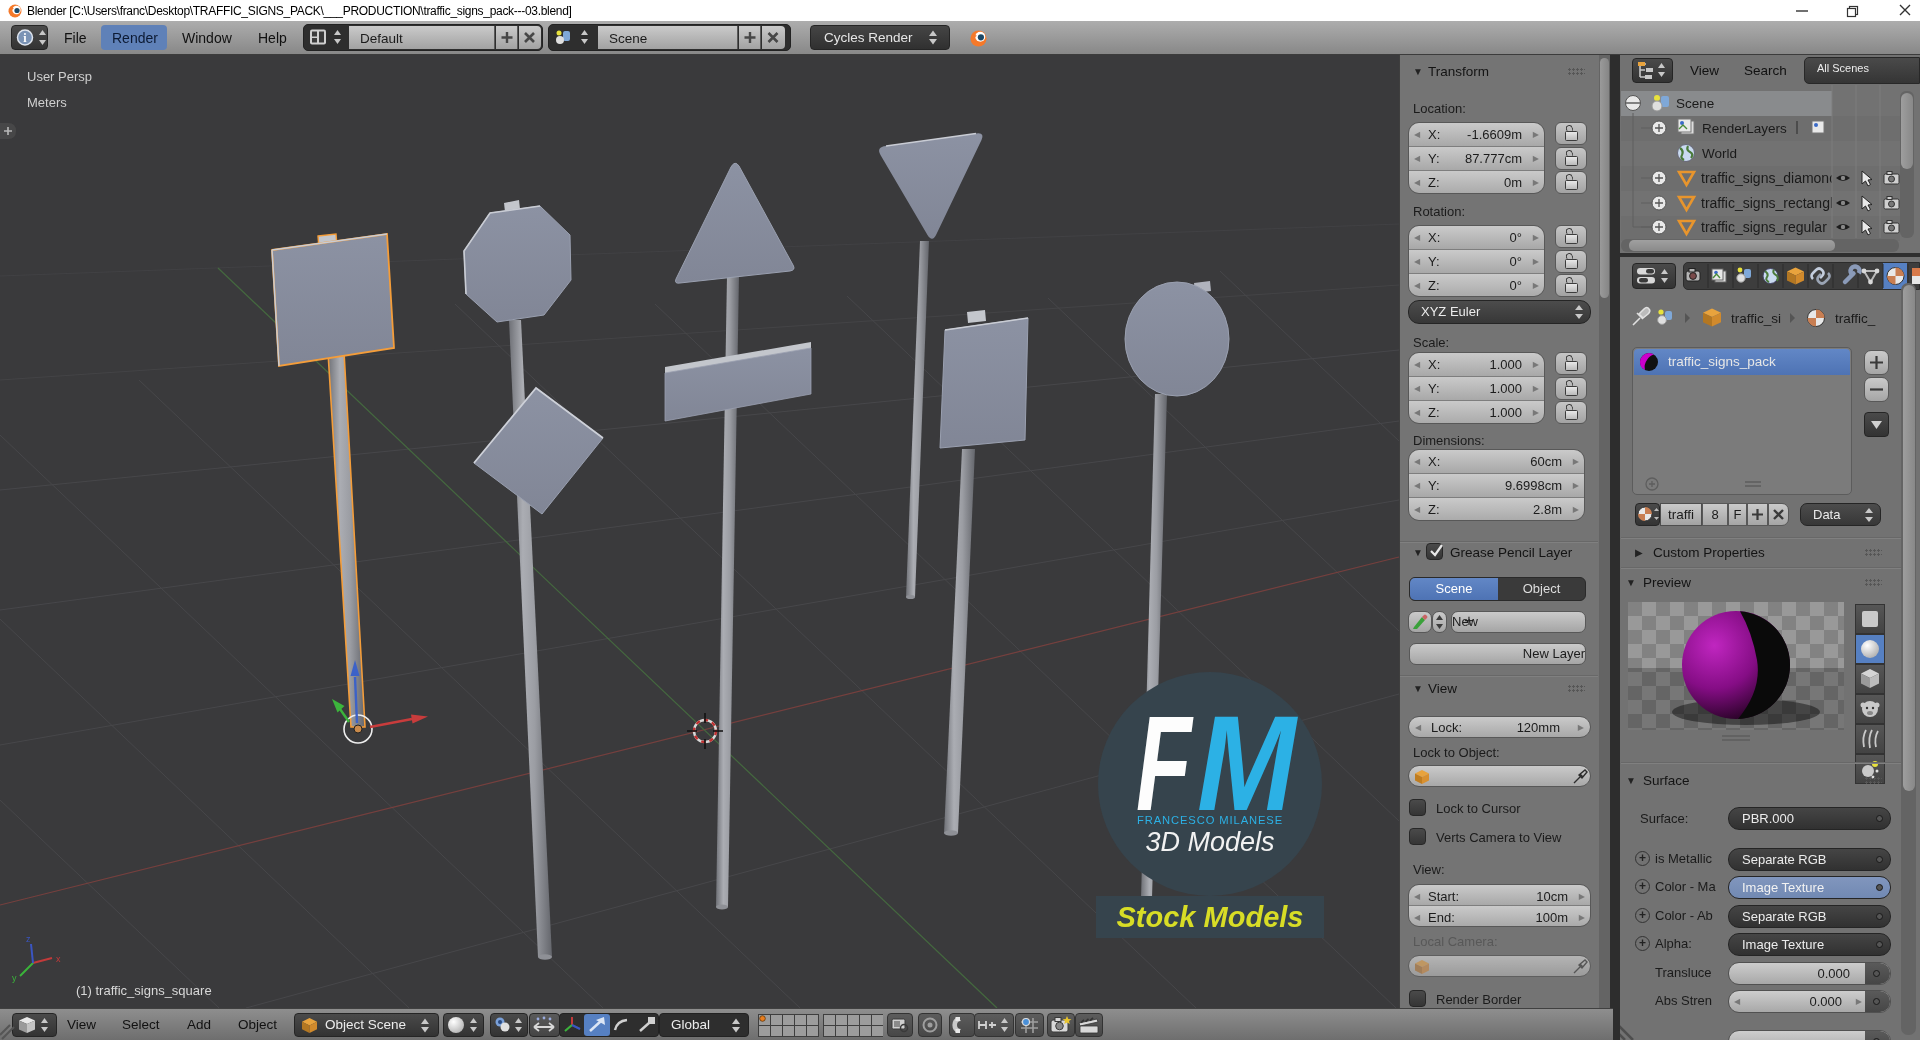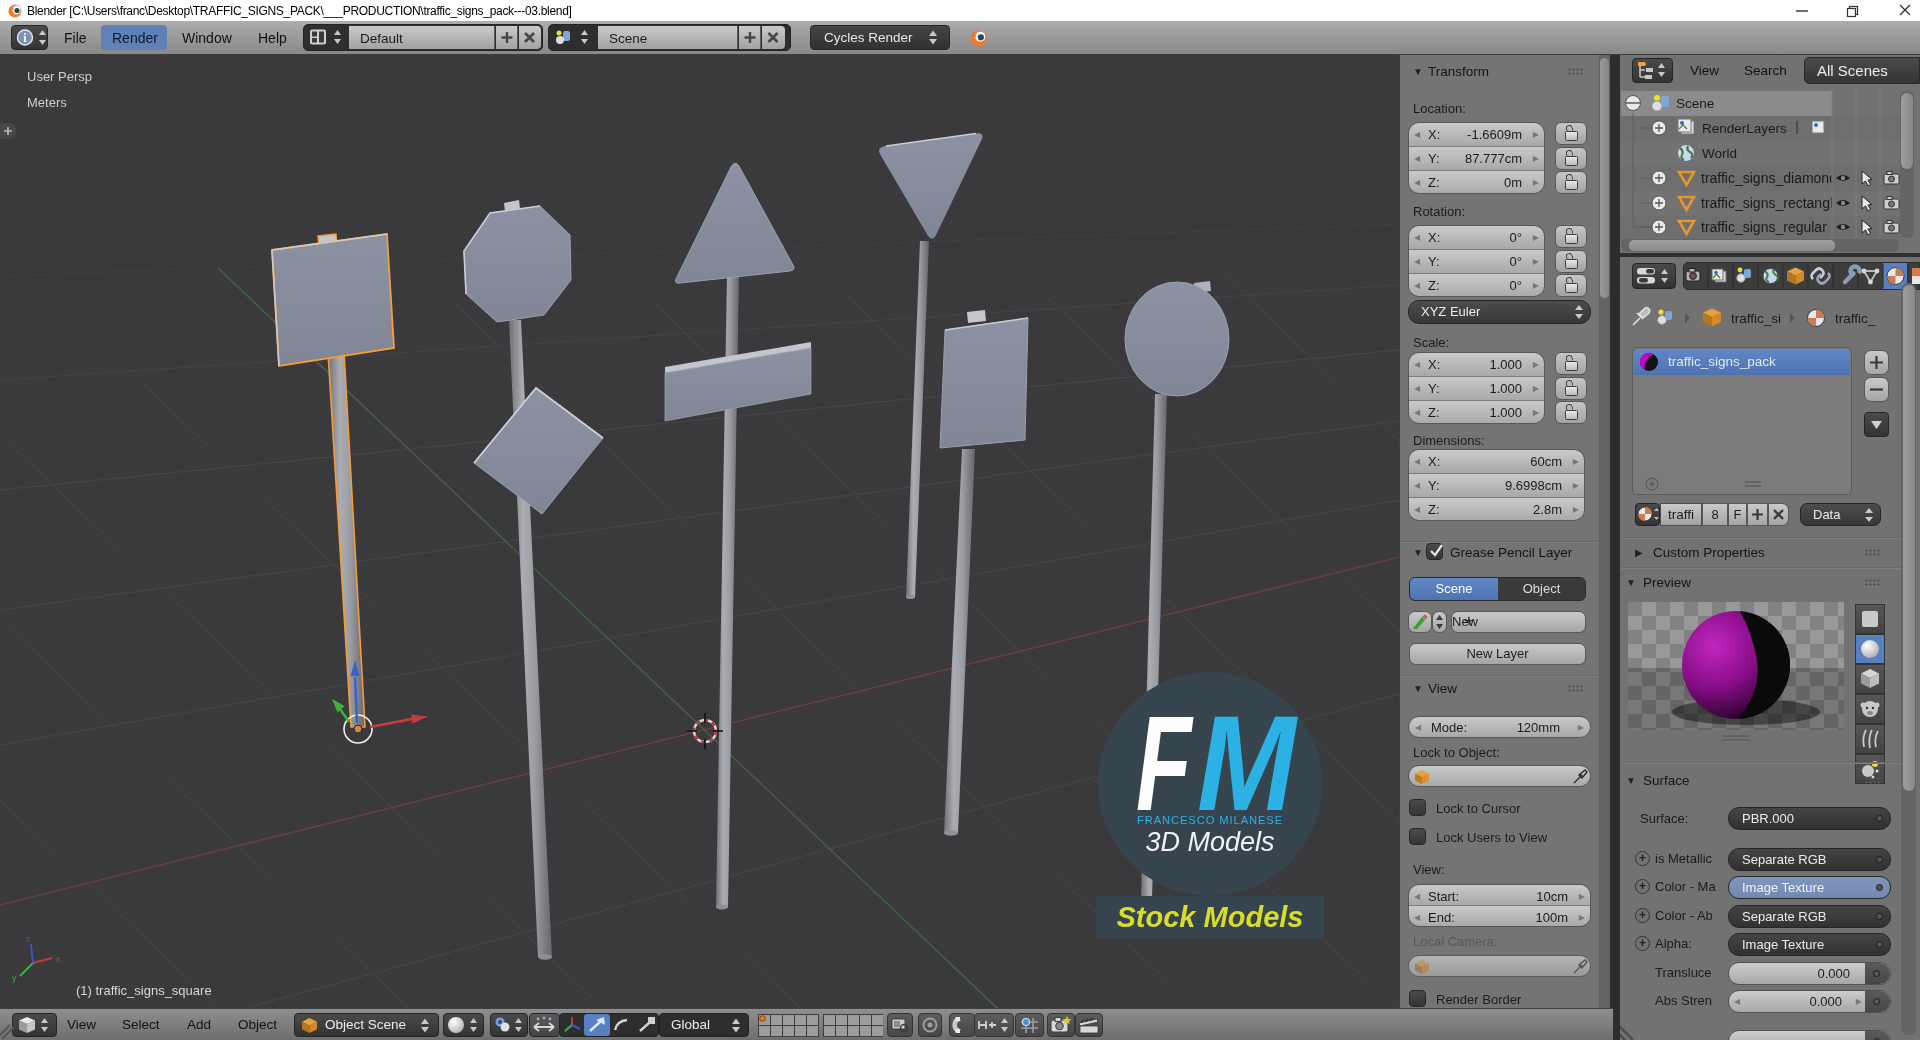--- a/index.html
+++ b/index.html
@@ -363,49 +363,49 @@
         <svg width="13" height="20" viewBox="0 0 13 20">
           <path d="M3 8 L6.5 3 L10 8 Z" fill="#3c3c3c"></path>
           <path d="M3 12 L6.5 17 L10 12 Z" fill="#3c3c3c"></path>
         </svg>
       </div>
     <div class="btn" style="left:51px;top:556px;width:135px;height:22px">
         <span class="bplus">+</span>
         <span style="position:absolute;left:0;right:0;text-align:left">New</span>
       </div>
     <div class="btn" style="left:9px;top:588px;width:177px;height:22px">
-        <span style="position:absolute;left:0;right:0;text-align:center">New Layer</span>
+        <span style="position:absolute;left:0;right:0;text-align:right">New Layer</span>
       </div>
     <div class="psep" style="top:620px"></div>
     <div class="phead" style="top:626px">
         <span class="tri">▼</span>
         <span class="phtxt" style="left:28px">View</span>
         <span class="grip"></span>
       </div>
     <div class="pill" style="left:8px;top:661px;width:183px;height:22px">
         <i class="la">◀</i>
-        <span style="position:absolute;left:22px">Mode:</span>
+        <span style="position:absolute;left:22px">Lock:</span>
         <span style="position:absolute;right:30px">120mm</span>
         <i class="ra">▶</i>
       </div>
     <div class="plabel" style="top:690px">Lock to Object:</div>
     <div class="pill" style="left:8px;top:710px;width:183px;height:22px">
       <svg class="abs" style="left:5px;top:3px" width="16" height="16" viewBox="0 0 16 16">
           <polygon points="8,1 15,4.5 8,8 1,4.5" fill="#e8a33d"></polygon>
           <polygon points="1,4.5 8,8 8,15 1,11.5" fill="#c07d20"></polygon>
           <polygon points="15,4.5 8,8 8,15 15,11.5" fill="#d89030"></polygon>
         </svg>
       <svg class="abs" style="left:163px;top:3px" width="16" height="16" viewBox="0 0 16 16">
           <path d="M2 14 L8 8 M8 5 L11 8 M7 6 L13 1 L15 3 L10 9 Z" stroke="#2d2d2d" stroke-width="1.4" fill="none"></path>
         </svg>
     </div>
     <div class="chk" style="left:9px;top:744px"></div>
       <div class="plabel" style="left:36px;top:746px">Lock to Cursor</div>
     <div class="chk" style="left:9px;top:773px"></div>
-      <div class="plabel" style="left:36px;top:775px">Lock Users to View</div>
+      <div class="plabel" style="left:36px;top:775px">Verts Camera to View</div>
     <div class="plabel" style="top:807px">View:</div>
     <div class="stack" style="top:829px;height:43px;width:183px">
       <div class="srow" style="height:21px"><i>◀</i><b style="font-style:normal">Start:</b><span>10cm</span><i class="r">▶</i></div>
       <div class="srow" style="height:21px"><i>◀</i><b style="font-style:normal">End:</b><span>100m</span><i class="r">▶</i></div>
     </div>
     <div class="plabel" style="top:879px;color:#585858">Local Camera:</div>
     <div class="pill" style="left:8px;top:900px;width:183px;height:22px;opacity:0.75">
       <svg class="abs" style="left:5px;top:3px" width="16" height="16" viewBox="0 0 16 16">
           <polygon points="8,1 15,4.5 8,8 1,4.5" fill="#d8a35d"></polygon>
           <polygon points="1,4.5 8,8 8,15 1,11.5" fill="#b08250"></polygon>
@@ -590,21 +590,21 @@
         <rect x="5" y="3" width="7" height="4" fill="#e8a33d"></rect>
             <rect x="13" y="9" width="7" height="4" fill="#c8c8c8"></rect>
             <rect x="12" y="16" width="7" height="4" fill="#c8c8c8"></rect>
         <path d="M25 9 L28.5 4 L32 9 Z" fill="#c8c8c8"></path>
             <path d="M25 13 L28.5 18 L32 13 Z" fill="#c8c8c8"></path>
       </svg>
     </div>
     <div class="hmenu" style="left:77px;top:8px">View</div>
     <div class="hmenu" style="left:131px;top:8px">Search</div>
     <div class="abs" style="left:191px;top:2px;width:116px;height:27px;background:linear-gradient(#4a4a4a,#353535);border-radius:5px 0 0 5px;border:1px solid #282828">
-      <span style="position:absolute;left:12px;top:4px;font-size:15px;color:#ececec">All Scenes</span>
+      <span style="position:absolute;left:12px;top:4px;font-size:11px;color:#ececec">All Scenes</span>
     </div>
     <div class="abs" style="left:8px;top:36px;width:211px;height:25px;background:#898b8d"></div>
     <div class="abs orow" style="top:61px"></div>
     <div class="abs orow" style="top:111px"></div>
     <div class="abs orow" style="top:161px"></div>
     <svg class="abs" style="left:0;top:30px" width="307" height="153" viewBox="0 0 307 153">
       <defs>
             <clipPath id="namec">
               <rect x="0" y="0" width="219" height="153"></rect>
             </clipPath>

